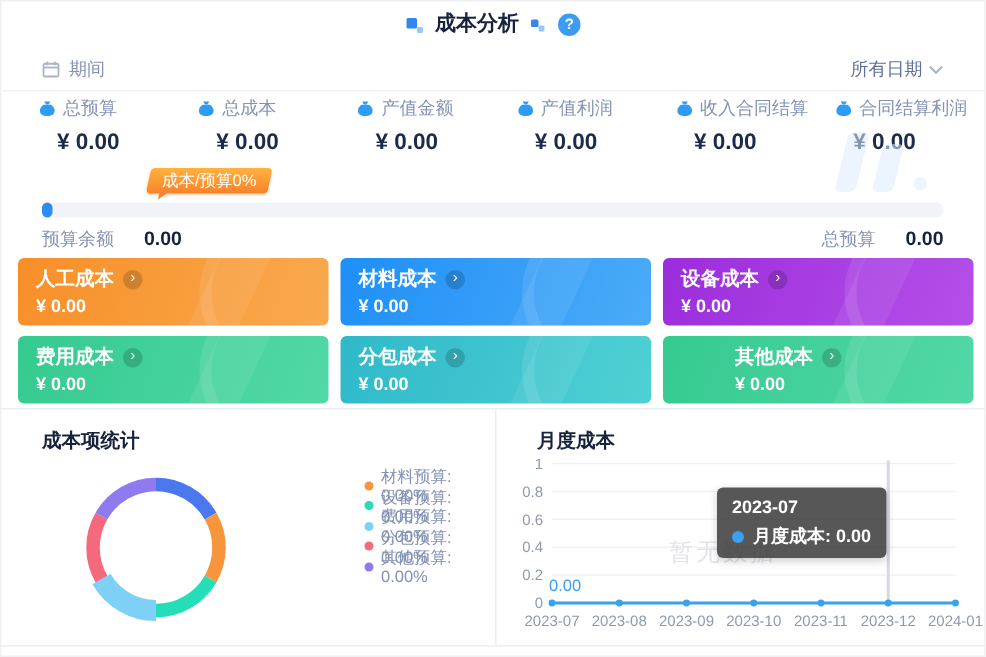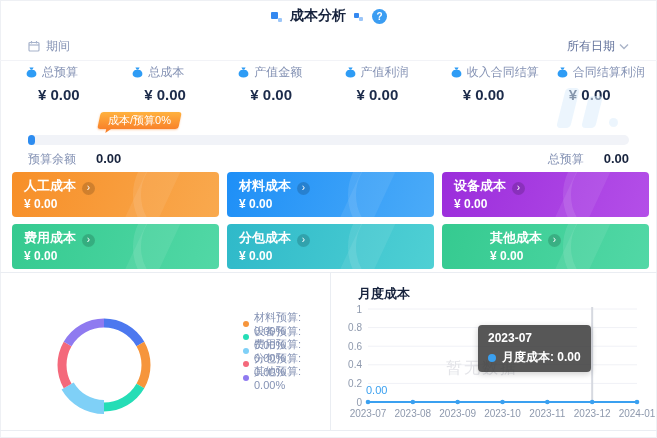--- a/index.html
+++ b/index.html
@@ -56,21 +56,21 @@
 
   
   .cards-grid { position:absolute; left:12px; right:8px; top:172px;
                 display:grid; grid-template-columns:repeat(3,1fr); gap:7px 8px; }
   .cost-card { position:relative; height:45px; border-radius:4px; padding:5px 12px;
                color:#fff; overflow:hidden; cursor:pointer; }
   .cost-card::before { content:""; position:absolute; right:-20px; top:-30px; width:90px; height:90px;
                border:8px solid rgba(255,255,255,.10); border-radius:50%; }
   .cost-card::after { content:""; position:absolute; right:55px; top:0; width:34px; height:70px;
                background:rgba(255,255,255,.08); transform:skewX(-25deg); }
-  .card-title-row { display:flex; align-items:flex-end; gap:6px; position:relative; z-index:1; }
+  .card-title-row { display:flex; align-items:center; gap:6px; position:relative; z-index:1; }
   .card-title { font-size:13px; font-weight:bold; }
   .card-arrow { width:13px; height:13px; border-radius:50%; background:rgba(0,0,0,.16);
                 display:flex; align-items:center; justify-content:center;
                 color:#fff; font-size:10px; line-height:1; padding-bottom:1px; }
   .card-value { margin-top:2px; font-size:12px; font-weight:bold; position:relative; z-index:1; }
 
   
   .bottom { position:absolute; top:272px; left:0; right:0; height:159px;
             border-top:1px solid #eaedf2; border-bottom:1px solid #eaedf2; }
   .panel-left { position:absolute; left:0; top:0; bottom:0; width:331px; border-right:1px solid #eaedf2; }
@@ -257,20 +257,21 @@
       <div class="card-title-row">
           <span class="card-title">其他成本</span>
           <span class="card-arrow">›</span>
         </div>
       <div class="card-value">¥ 0.00</div>
     </div>
   </div>
 
   <div class="bottom">
     <div class="panel-left">
+      <div class="panel-title">成本项统计</div>
       <svg id="donut-svg" width="112" height="112" viewBox="0 0 112 112">
           <path d="M 56 14 A 42 42 0 0 1 92.37306695894642 35" stroke="#4c78ef" stroke-width="9" fill="none"></path>
           <path d="M 92.37306695894642 35 A 42 42 0 0 1 92.37306695894642 77" stroke="#f6953c" stroke-width="9" fill="none"></path>
           <path d="M 92.37306695894642 77 A 42 42 0 0 1 56 98" stroke="#25ddb6" stroke-width="9" fill="none"></path>
           <path d="M 56 98 A 42 42 0 0 1 19.626933041053576 77" stroke="#7fd0f7" stroke-width="14" fill="none"></path>
           <path d="M 19.626933041053576 77 A 42 42 0 0 1 19.626933041053576 35" stroke="#f4697b" stroke-width="9" fill="none"></path>
           <path d="M 19.626933041053576 35 A 42 42 0 0 1 55.99999999999999 14" stroke="#8f7af0" stroke-width="9" fill="none"></path>
         </svg>
       <ul class="legend">
         <li>

